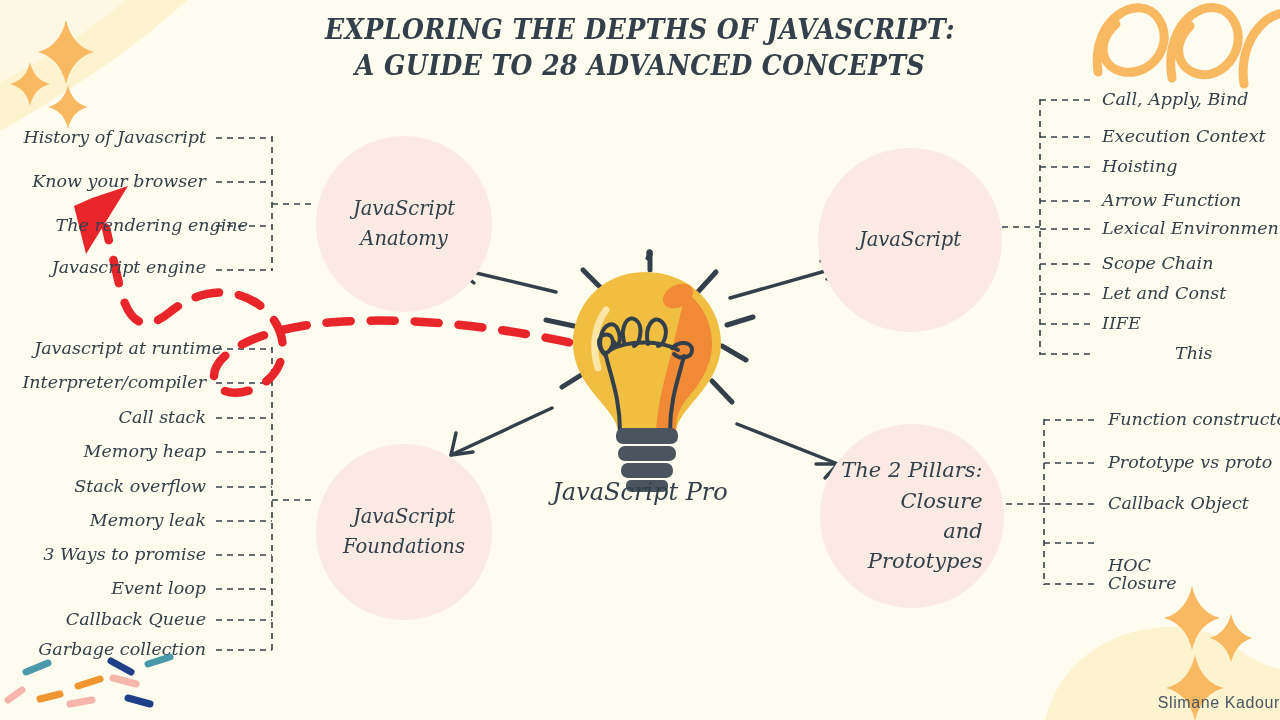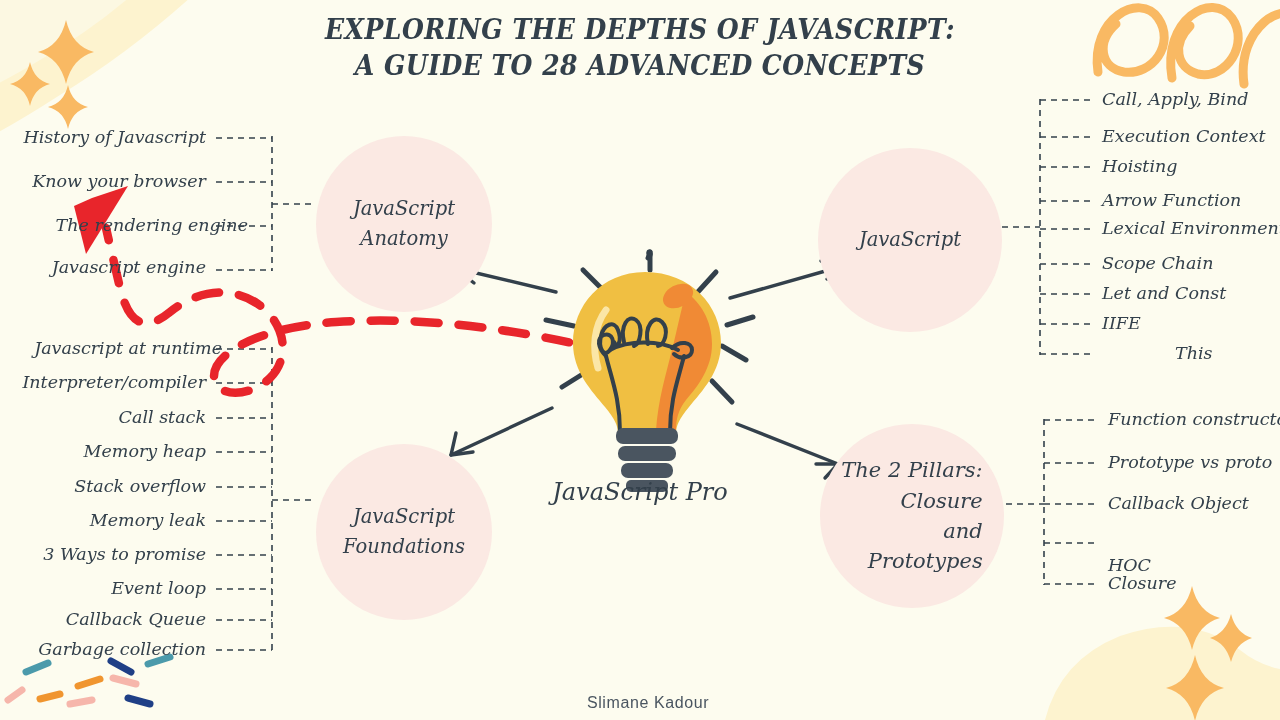--- a/index.html
+++ b/index.html
@@ -58,21 +58,21 @@
     color:#33404b;
     font-family:"DejaVu Serif", serif;
     font-style:italic;
     font-size:24px;
     white-space:nowrap;
   }
 
   
   .footer{
     position:absolute;left:16px;right:0;top:694px;
-    text-align:center;
+    text-align:right;
     color:#4a5560;
     font-family:"Liberation Sans", sans-serif;
     font-size:16px;
     letter-spacing:0.6px;
   }
 </style>
 </head>
 <body>
 
 <svg id="canvas" viewBox="0 0 1280 720">

